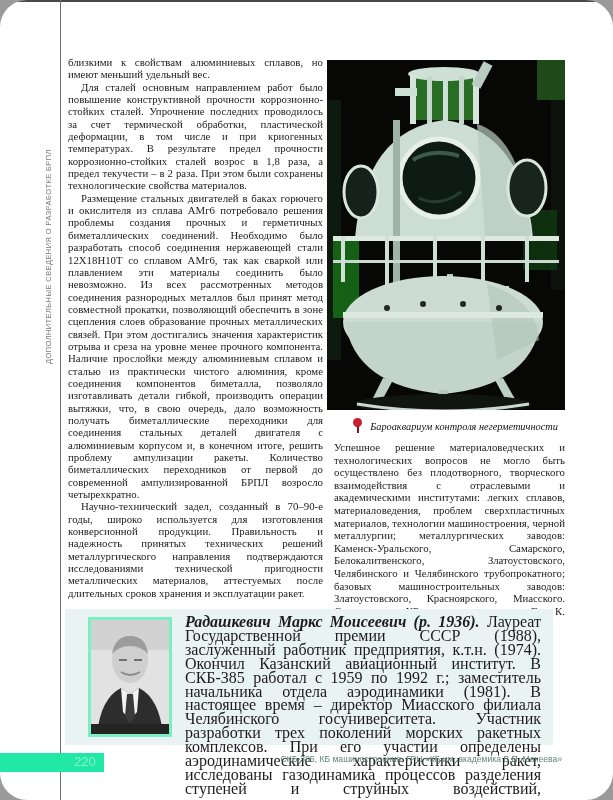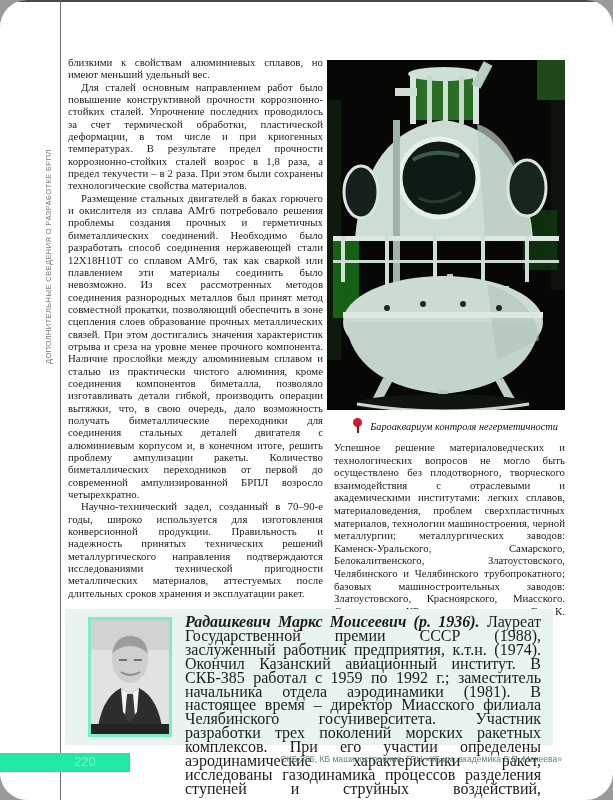--- a/index.html
+++ b/index.html
@@ -31,21 +31,21 @@
   .caption em{font-size:10.3px;font-style:italic;color:#111;}
   
   #bio-box{position:absolute;left:65px;top:609px;width:488px;height:136px;background:#e9f3f1;}
   #bio-photo-frame{position:absolute;left:23px;top:8px;width:78px;height:114px;
       background:#ffffff;border:3px solid #7deec2;}
   #bio-photo-frame svg{display:block;}
   #bio-text{position:absolute;left:120px;top:6px;width:356px;margin:0;
       font-size:16px;line-height:13.9px;text-align:justify;}
   .bio-name{font-weight:bold;font-style:italic;}
   
-  .page-bar{position:absolute;left:0;top:753px;width:130px;height:19px;background:#21e8a4;z-index:3;}
+  .page-bar{position:absolute;left:0;top:753px;width:104px;height:19px;background:#21e8a4;z-index:3;}
   .page-num{position:absolute;left:50px;top:1px;width:70px;text-align:center;
       font-family:"Liberation Sans", sans-serif;font-size:13px;color:#84f2cd;}
   .footer-line{position:absolute;left:250px;top:754px;width:312px;text-align:right;
       font-family:"Liberation Sans", sans-serif;font-size:8.6px;color:#5e8578;}
 </style>
 </head>
 <body>
 
 <div id="page">
 

